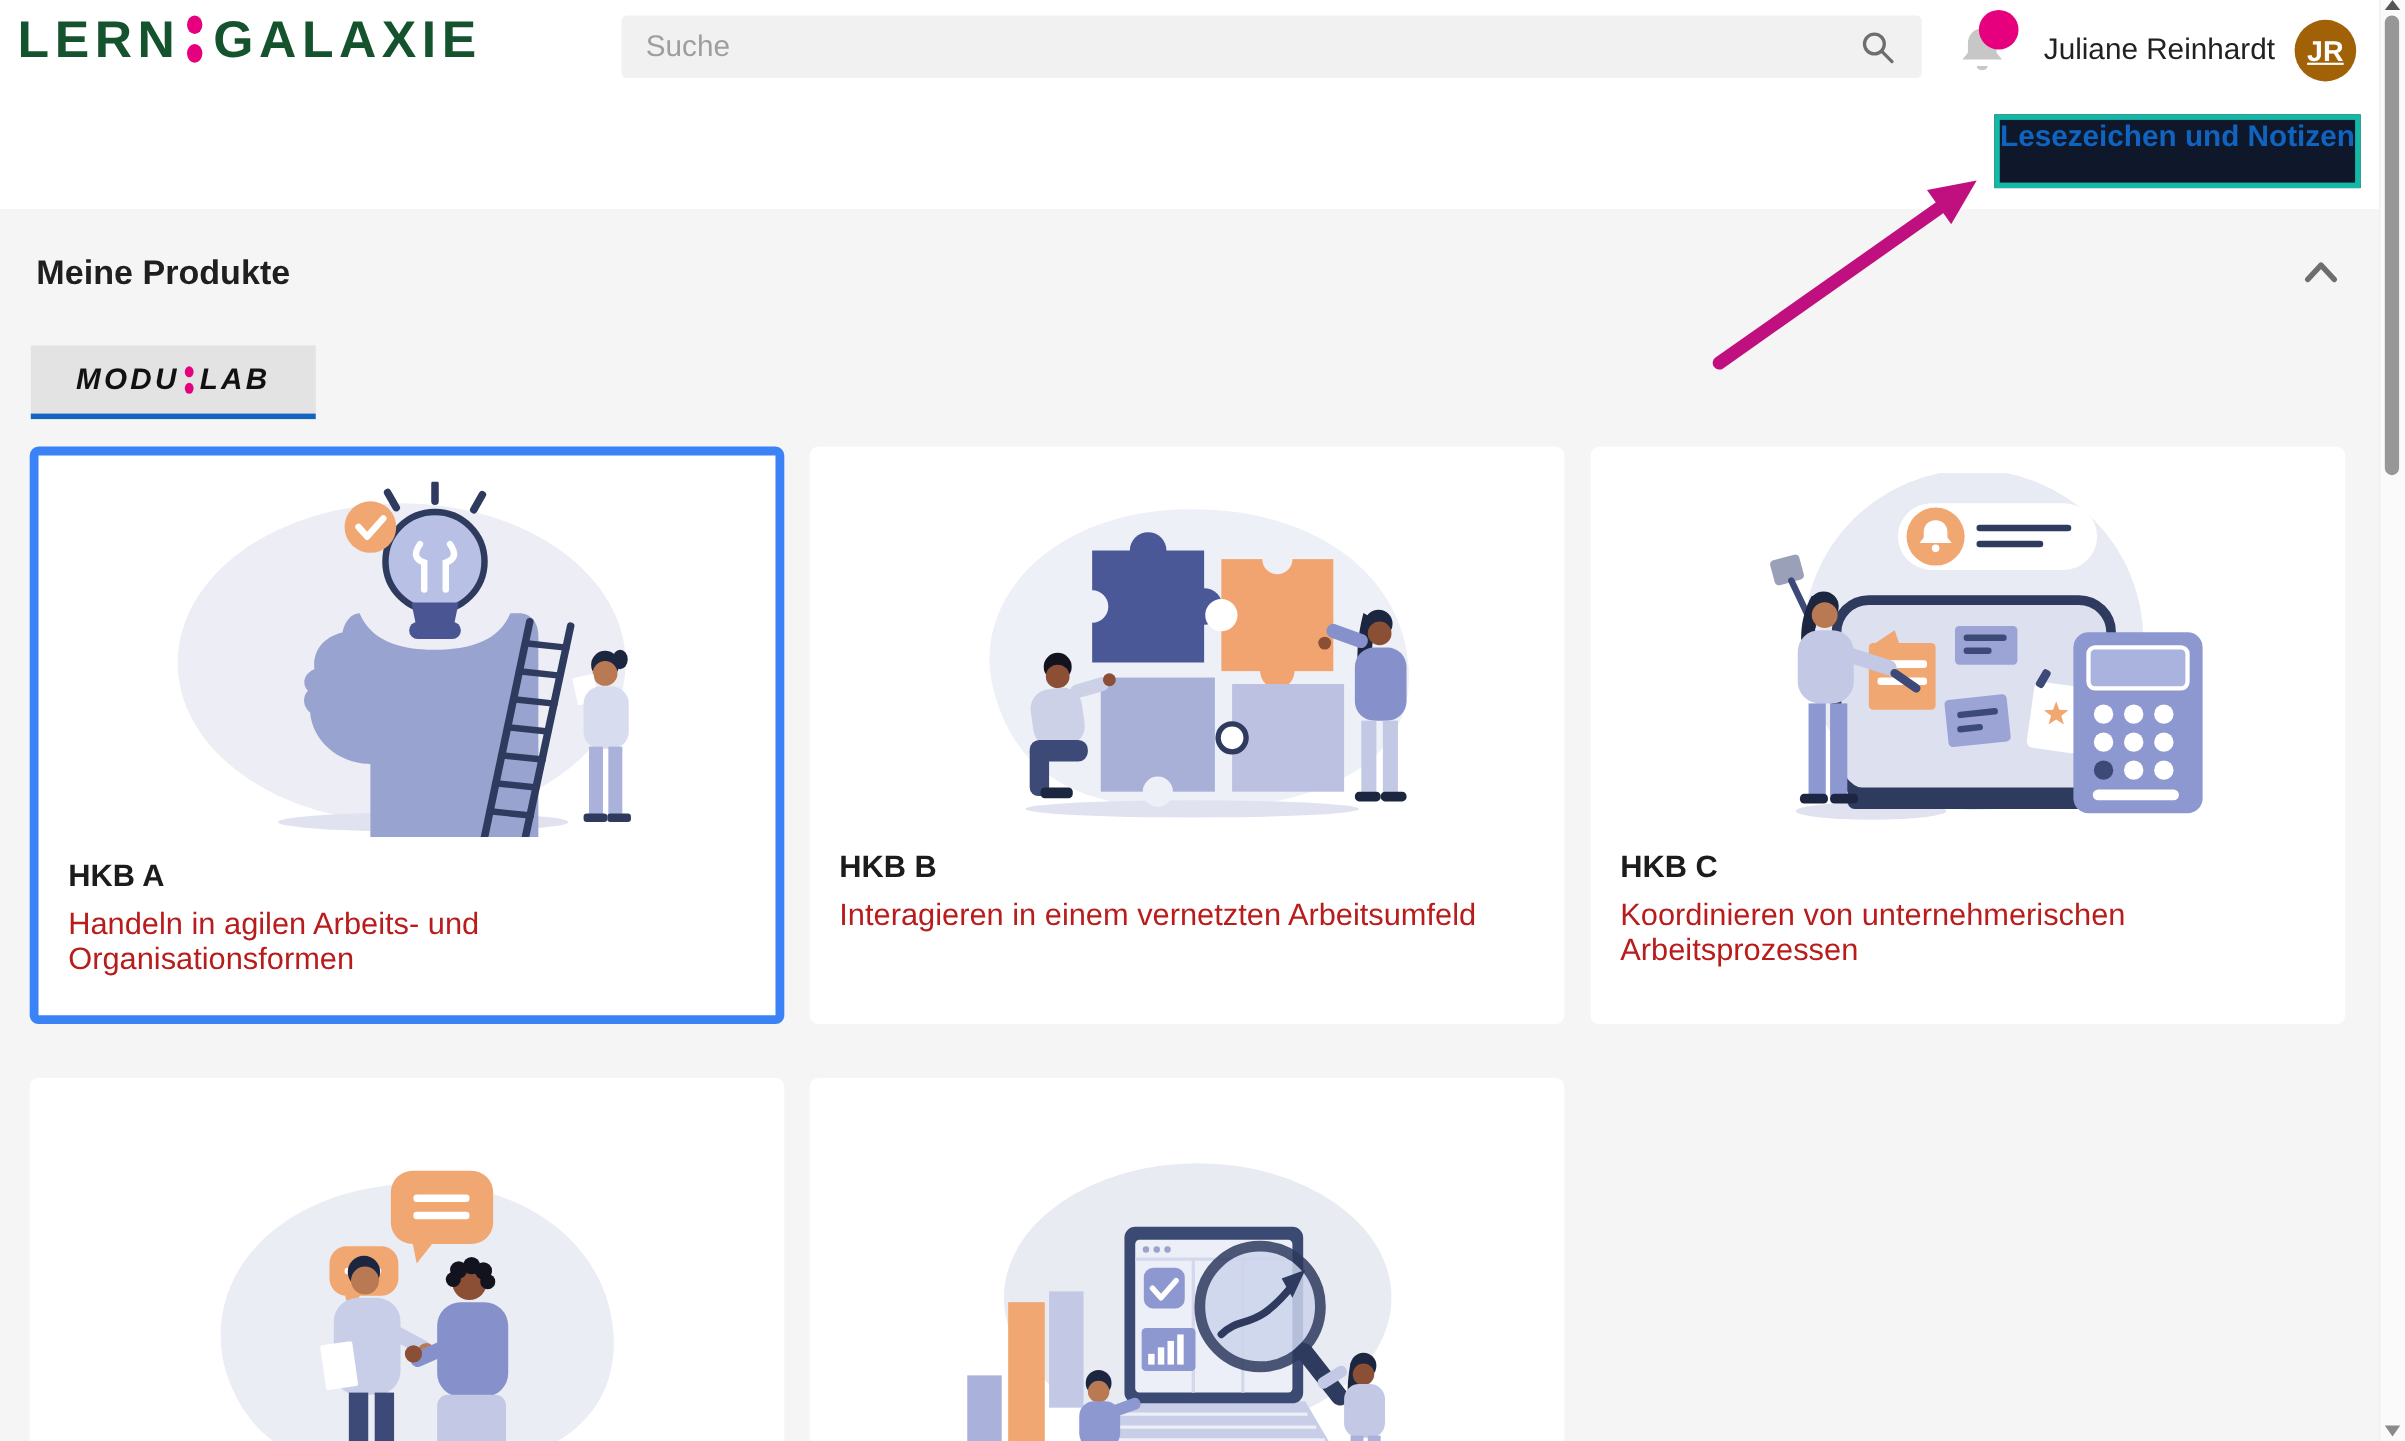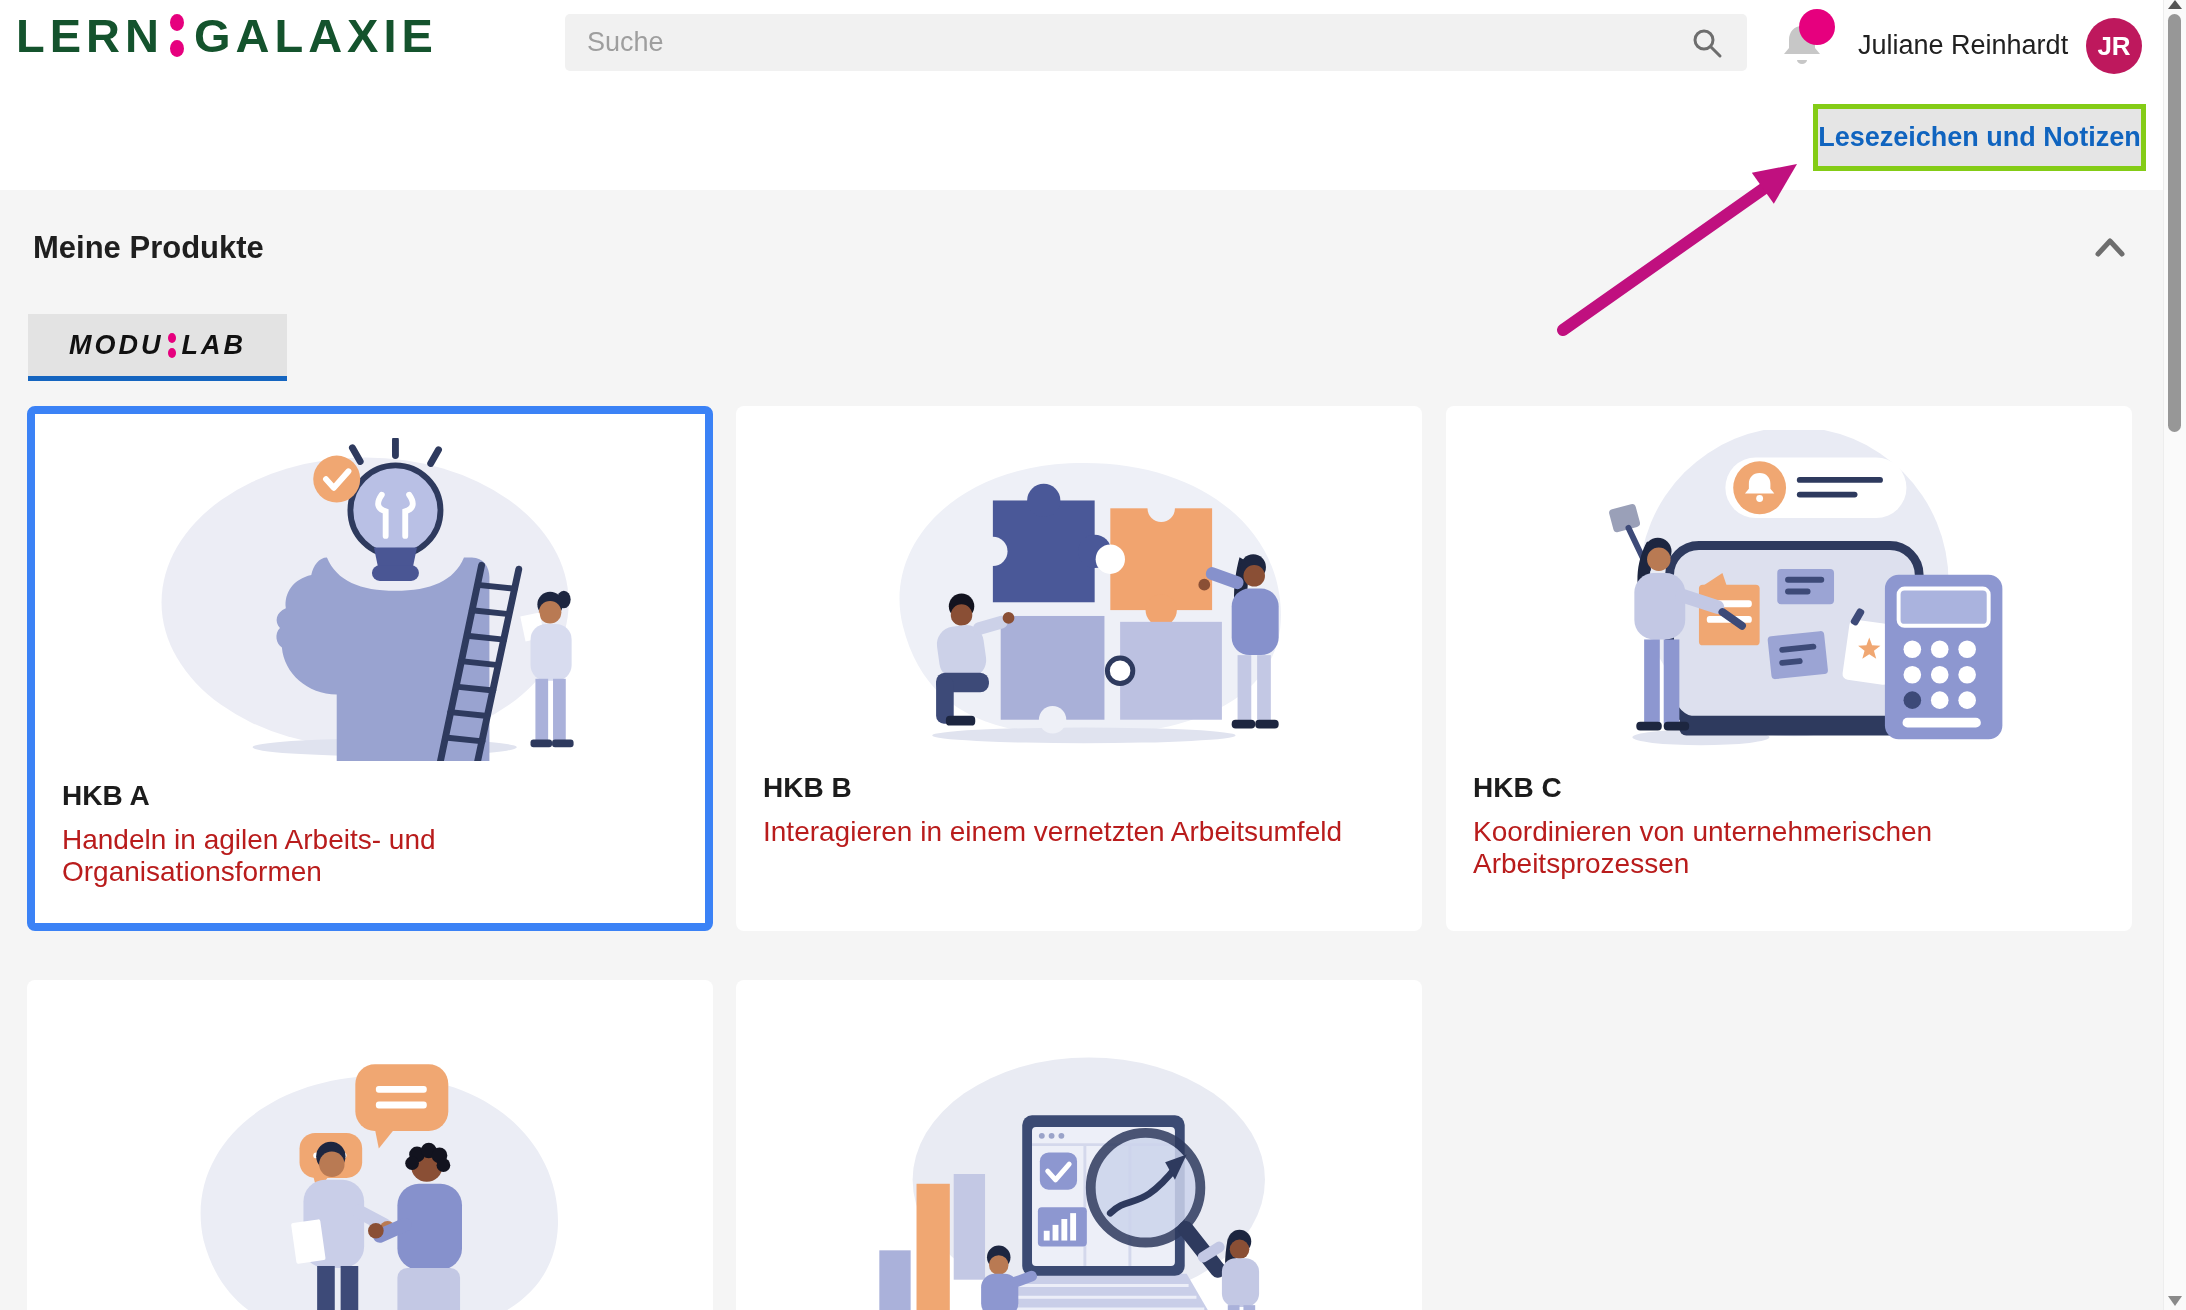--- a/index.html
+++ b/index.html
@@ -15,27 +15,27 @@
         background:#f1f1f1;border-radius:5px;}
   .search-field input{position:absolute;inset:0;border:none;background:transparent;outline:none;
         padding:0 34px 0 22px;font-size:27px;font-family:inherit;color:#444;}
   .search-field input::placeholder{color:#9e9e9e;}
   .search-icon{position:absolute;right:24px;top:13px;width:32px;height:32px;}
   .bell{position:absolute;left:1783px;top:22px;width:38px;height:42px;cursor:pointer;}
   .bell-badge{position:absolute;left:1799px;top:9px;width:36px;height:36px;border-radius:50%;
         background:#e6007e;}
   .user-name{position:absolute;left:1858px;top:30px;font-size:27px;color:#212121;cursor:pointer;}
   .avatar{position:absolute;left:2086px;top:18px;width:56px;height:56px;border-radius:50%;
-        background:#be185d;color:#fff;font-size:26px;font-weight:bold;
-        display:flex;align-items:center;justify-content:center;cursor:pointer;}
+        background:#a16207;color:#fff;font-size:26px;font-weight:bold;
+        display:flex;align-items:center;justify-content:center;cursor:pointer;text-decoration:underline;}
 
   
   .bookmark-box{position:absolute;left:1813px;top:104px;width:333px;height:67px;
-        background:#e5e5e5;border:5px solid #84cc16;box-sizing:border-box;
-        display:flex;align-items:center;justify-content:center;z-index:40;}
+        background:#0f172a;border:5px solid #14b8a6;box-sizing:border-box;
+        display:flex;align-items:flex-start;justify-content:center;z-index:40;}
   .bookmark-box a{color:#1064bf;font-size:27px;font-weight:bold;text-decoration:none;cursor:pointer;}
   .anno-arrow{position:absolute;left:1545px;top:152px;width:280px;height:195px;z-index:41;pointer-events:none;}
 
   
   .content-bg{position:absolute;left:0;top:190px;width:2164px;height:1120px;background:#f5f5f5;}
   .section-title{position:absolute;left:33px;top:230px;font-size:31px;font-weight:bold;color:#1f1f1f;}
   .collapse-btn{position:absolute;left:2086px;top:224px;width:48px;height:48px;cursor:pointer;
         background:transparent;border:none;padding:0;}
   .tab{position:absolute;left:28px;top:314px;width:259px;height:62px;background:#e3e3e3;
         border-bottom:5px solid #1565c0;box-sizing:content-box;display:flex;align-items:center;

